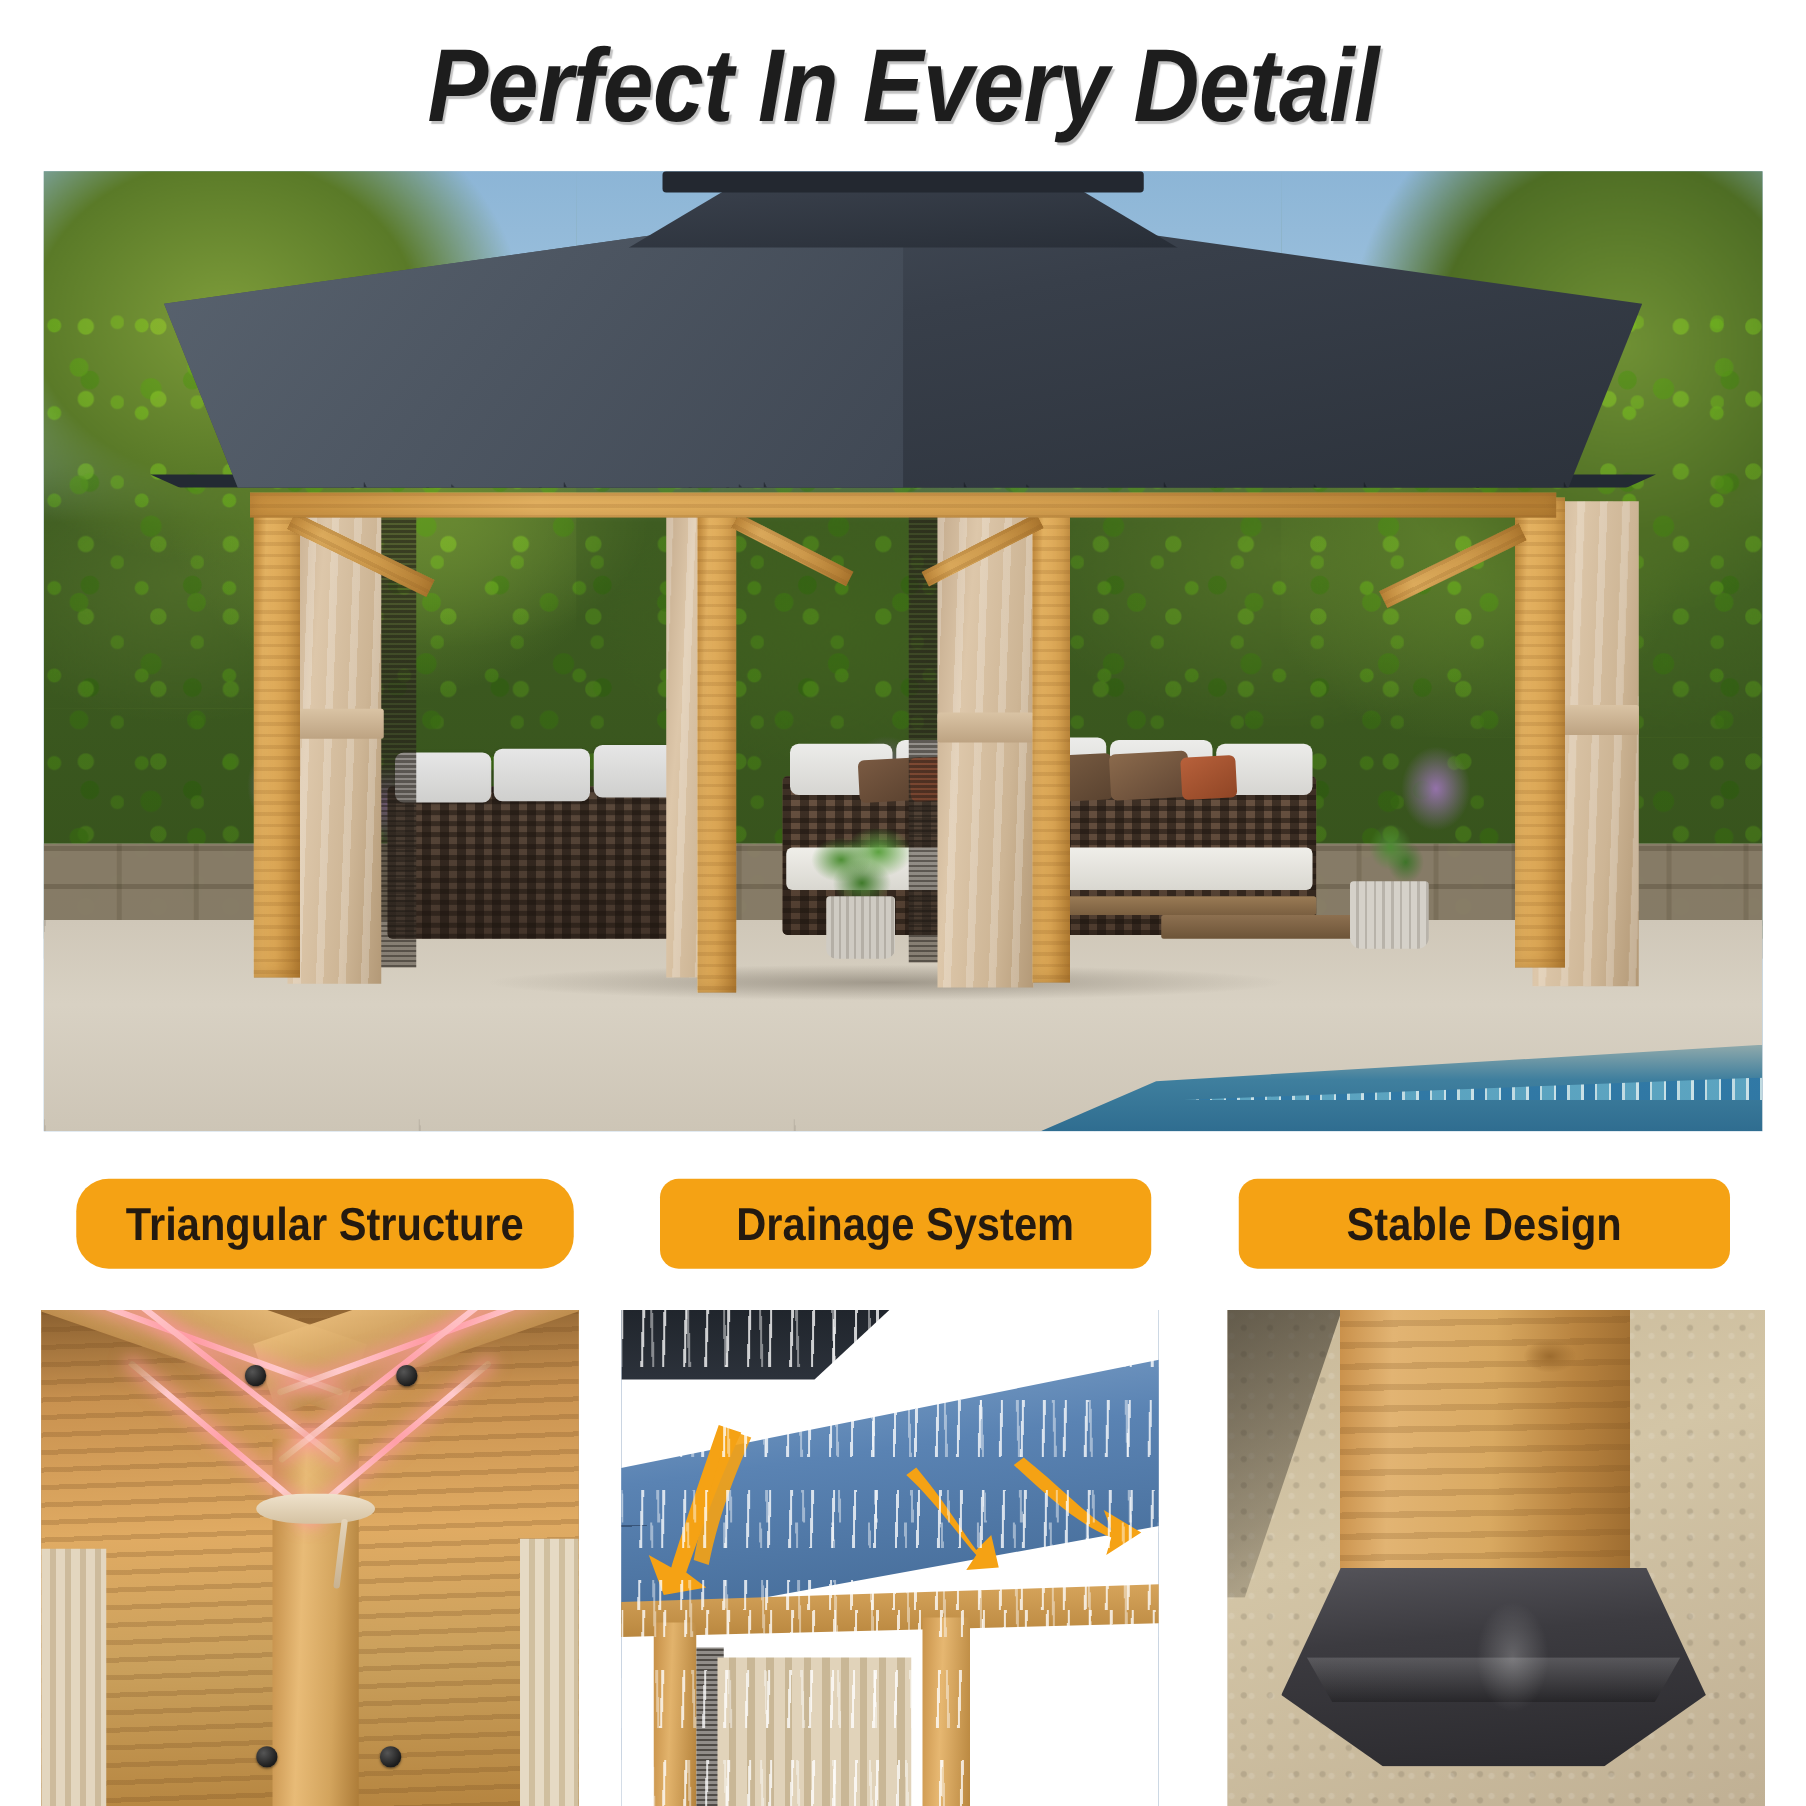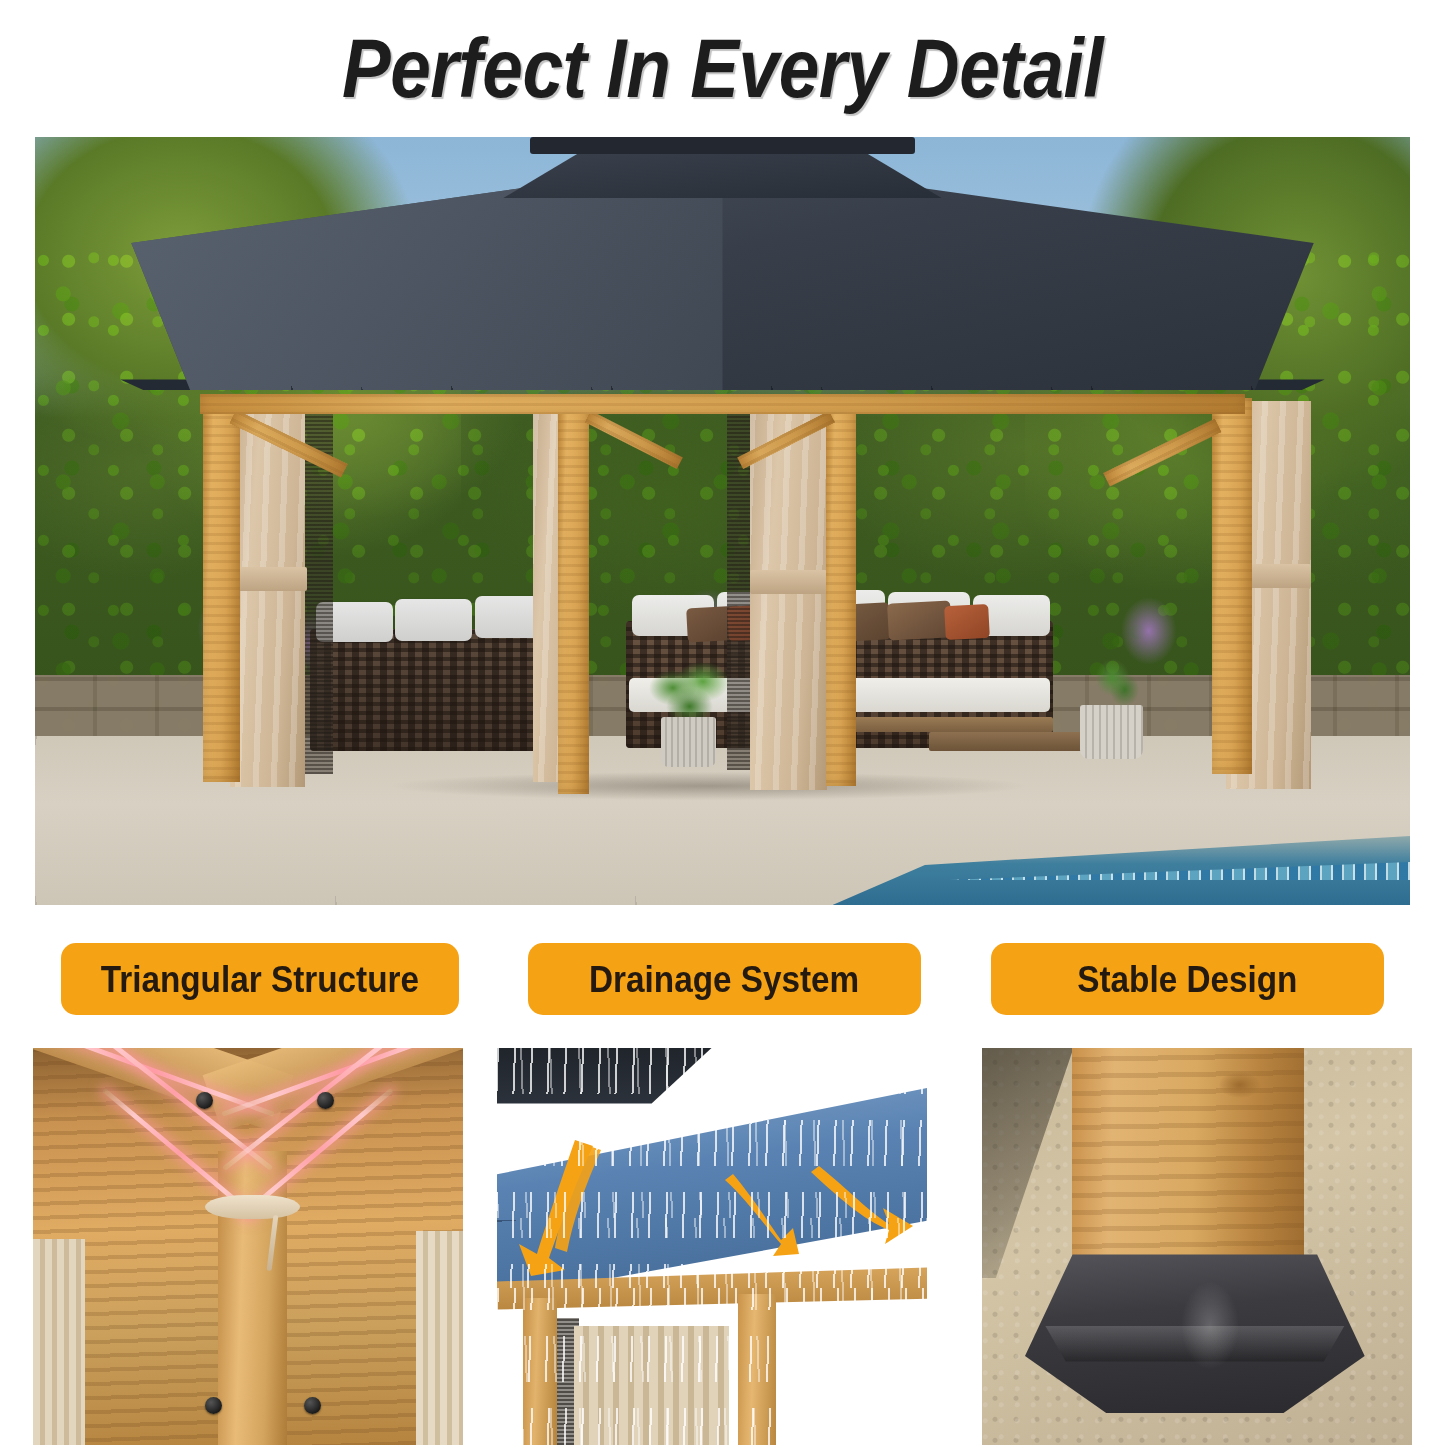--- a/index.html
+++ b/index.html
@@ -319,21 +319,21 @@
   
   .badges {
     position: absolute; left: 0; top: 943px; width: 1445px; height: 76px;
   }
   .badge {
     position: absolute; height: 72px;
     background: #f5a214;
     border-radius: 15px;
     display: flex; align-items: center; justify-content: center;
   }
-  .badge-1 { left: 61px;   width: 398px; }
+  .badge-1 { left: 61px;   width: 398px; border-radius: 26px; }
   .badge-2 { left: 528px;  width: 393px; }
   .badge-3 { left: 991px;  width: 393px; }
   .badge-text {
     font-family: "Liberation Sans Narrow", "Liberation Sans", sans-serif;
     font-size: 37px; font-weight: 700; color: #241a10;
     transform: scaleX(0.9); white-space: nowrap; line-height: 1;
   }
 
   
   .panels { position: absolute; left: 0; top: 1048px; width: 1445px; height: 397px; }

